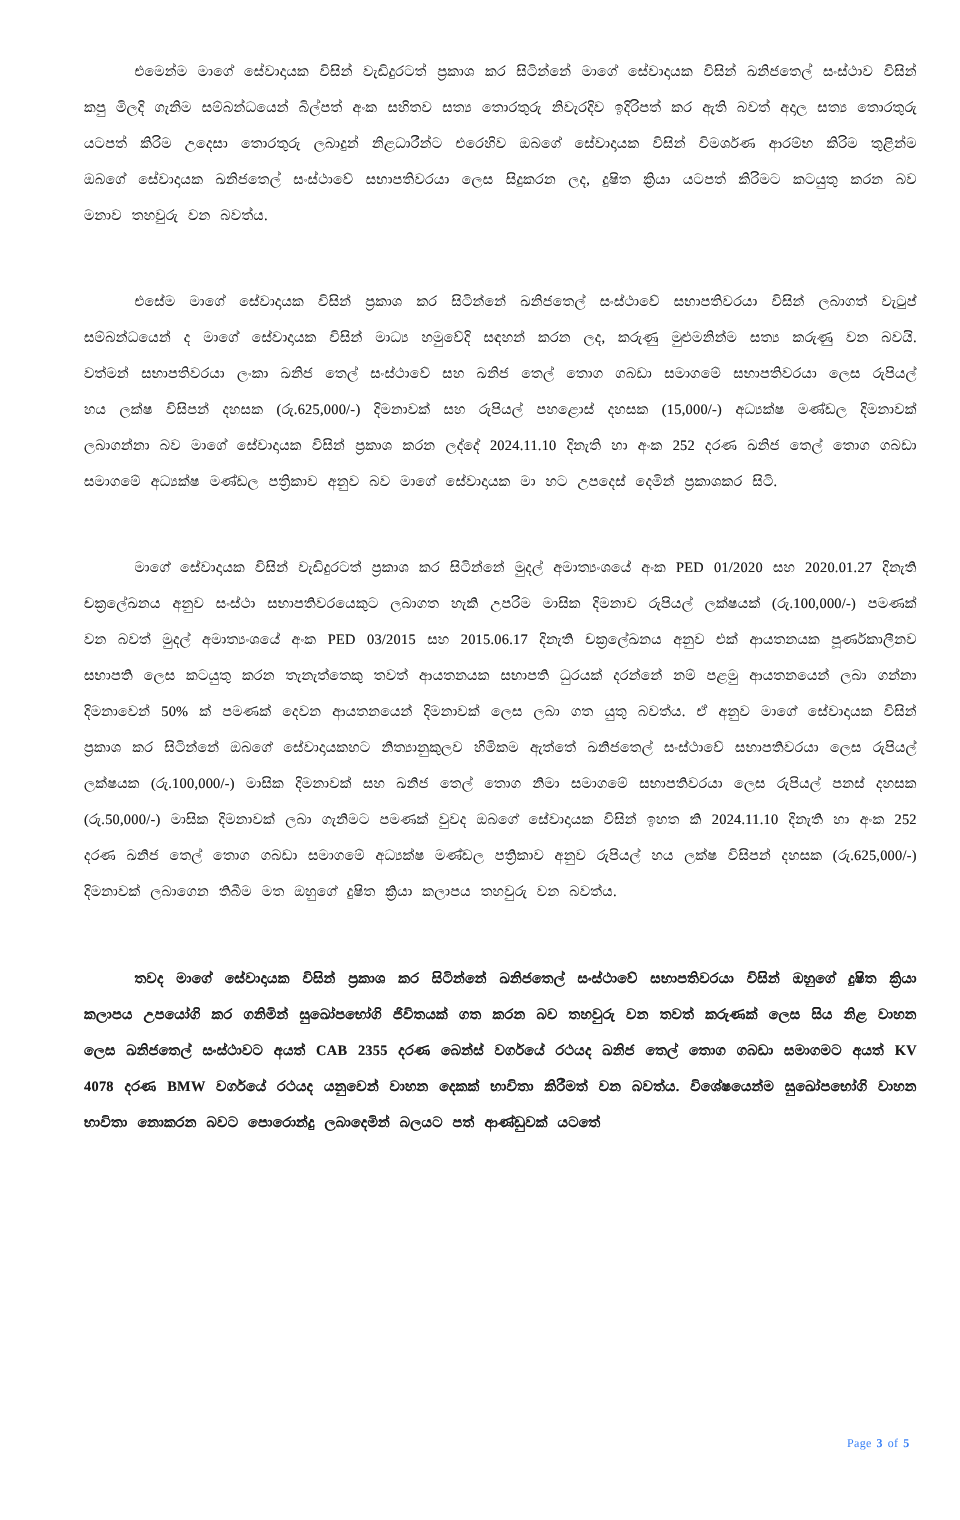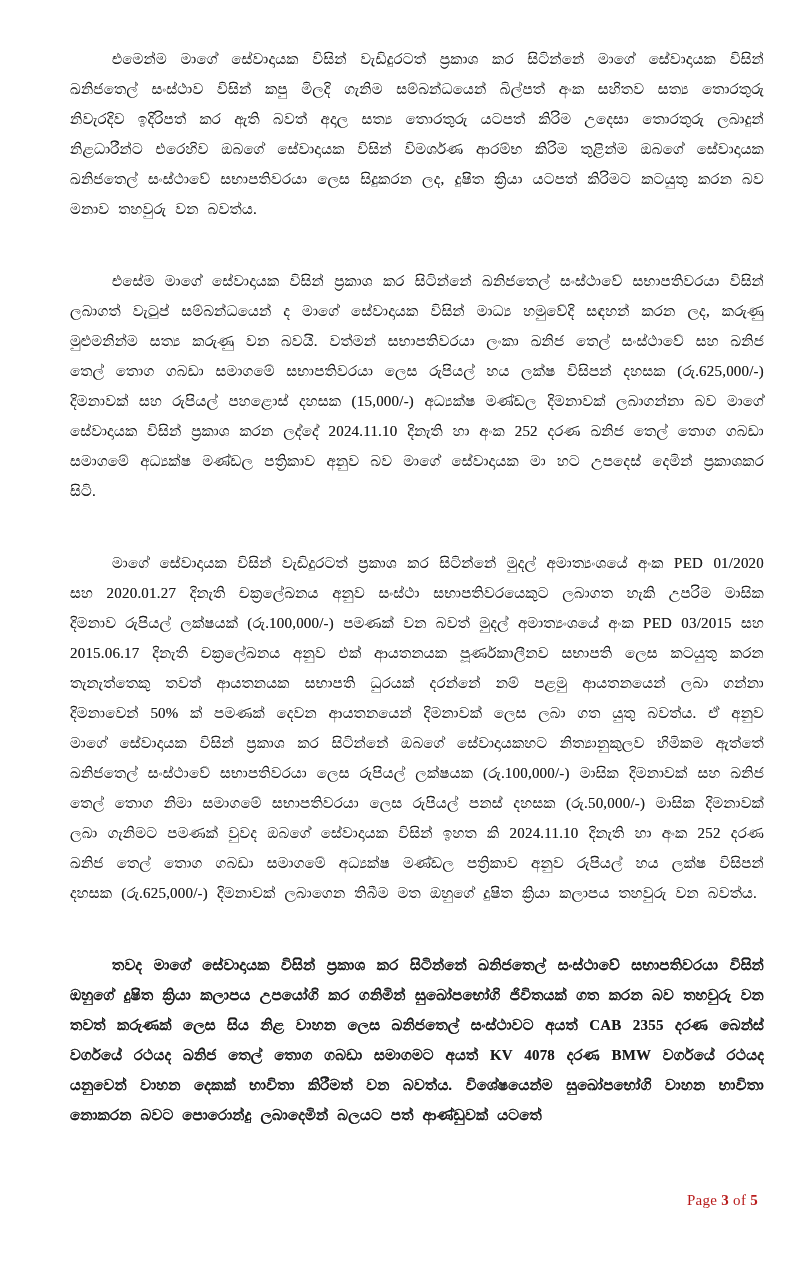--- a/index.html
+++ b/index.html
@@ -20,40 +20,40 @@
   }
 
   .content {
     position: absolute;
     top: 44px;
     left: 70px;
     right: 36px;
   }
 
   .para {
-    font-size: 15px;
+    font-size: 12px;
     line-height: 30px;
     text-align: justify;
     text-indent: 42px;
     word-spacing: 5px;
     letter-spacing: 0.2px;
     margin-bottom: 42px;
     color: #1c1c1c;
     
     text-shadow: 0 0 0.4px rgba(20, 20, 20, 0.55);
   }
 
   .para:last-of-type { margin-bottom: 0; font-weight: bold; }
 
   .footer {
     position: absolute;
     right: 40px;
     bottom: 58px;
-    font-size: 15px;
-    color: #b91c1c;
+    font-size: 10px;
+    color: #3b82f6;
     letter-spacing: 0.3px;
   }
 
   .footer .num { font-weight: bold; }
   .footer span { padding: 0 2px; }
 </style>
 </head>
 <body>
 
 <div class="page">

